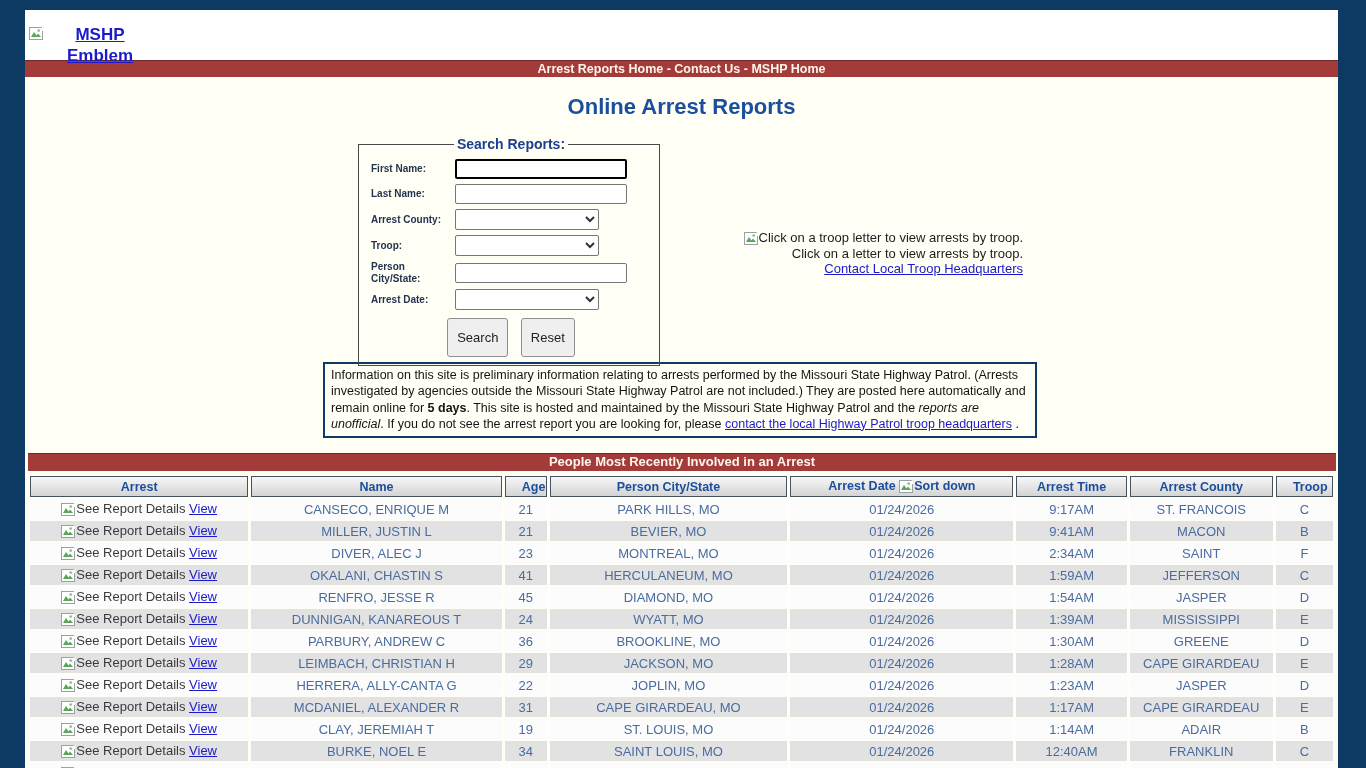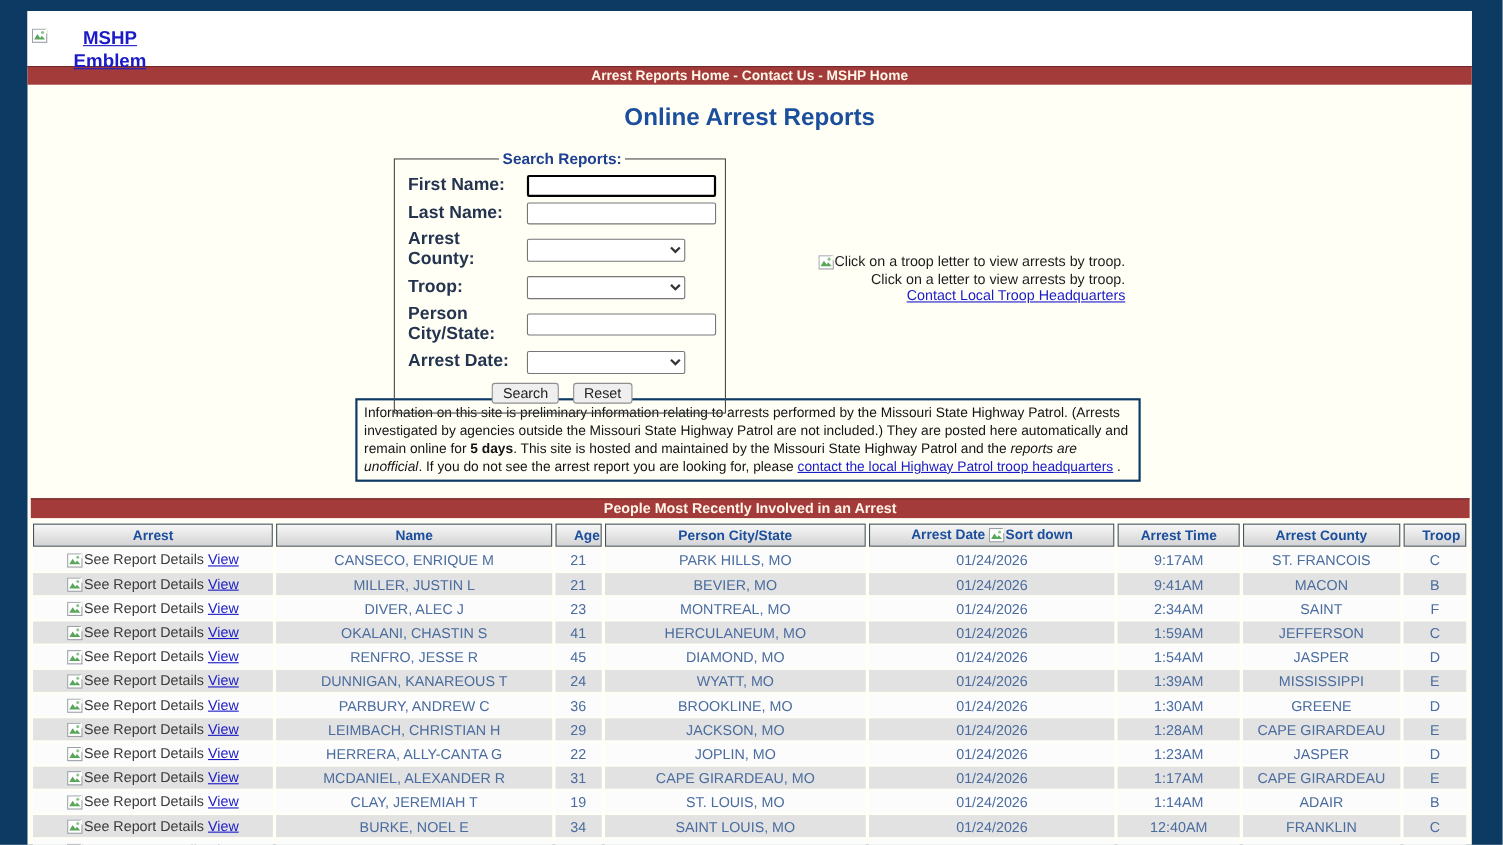--- a/index.html
+++ b/index.html
@@ -19,26 +19,26 @@
   .nav-sep { color:#FFF6E8; }
 
   
   .page-title { margin-top:17px; text-align:center; font-size:22px; font-weight:bold; color:#1B4E9C; }
 
   
   .search-row { position:relative; height:228px; margin-top:8px; }
   fieldset.search-box { position:absolute; left:333px; top:8px; width:302px; border:1px solid #4a4a4a; padding:2px 8px 8px 12px; background:transparent; }
   fieldset.search-box legend { margin:0 auto; padding:0 3px; font-size:14px; font-weight:bold; color:#1D3F8F; }
   .f-row { display:flex; align-items:center; margin:5px 0; }
-  .f-row label { width:108px; font-size:16px; font-weight:bold; color:#24344F; line-height:1.15; }
+  .f-row label { width:84px; font-size:10px; font-weight:bold; color:#24344F; line-height:1.15; }
   .f-row input[type=text] { width:172px; height:20px; border:1px solid #767676; border-radius:2px; background:#fff; font-size:13px; padding:0 3px; }
   .f-row input.focused { border:2px solid #000; }
   .f-row select { width:144px; height:21px; border:1px solid #767676; border-radius:2px; background:#fff; font-size:13px; color:#333; }
   .btn-row { margin-top:8px; text-align:center; }
-  .btn { font-size:13px; color:#222; background:#EFEFEF; border:1px solid #8f8f8f; border-radius:3px; padding:1px 9px; margin:0 4px; cursor:pointer; }
+  .btn { font-size:13px; color:#222; background:#EFEFEF; border:1px solid #8f8f8f; border-radius:3px; padding:11px 9px; margin:0 4px; cursor:pointer; }
 
   .troop-block { position:absolute; left:648px; top:102px; width:350px; text-align:right; font-size:13px; color:#1c1c1c; line-height:1.2; }
   .troop-line1 { white-space:nowrap; }
   .troop-link { color:#1A1AC8; text-decoration:underline; font-size:13px; cursor:pointer; }
 
   
   .notice { margin:6px 0 0 298px; width:714px; border:2px solid #0E3A66; background:#FFFFF6; padding:3px 6px 4px 6px; font-size:12.5px; color:#141414; line-height:1.3; }
   .notice b { font-weight:bold; }
   .notice i { font-style:italic; }
   .notice a { color:#1A1AC8; text-decoration:underline; cursor:pointer; }

